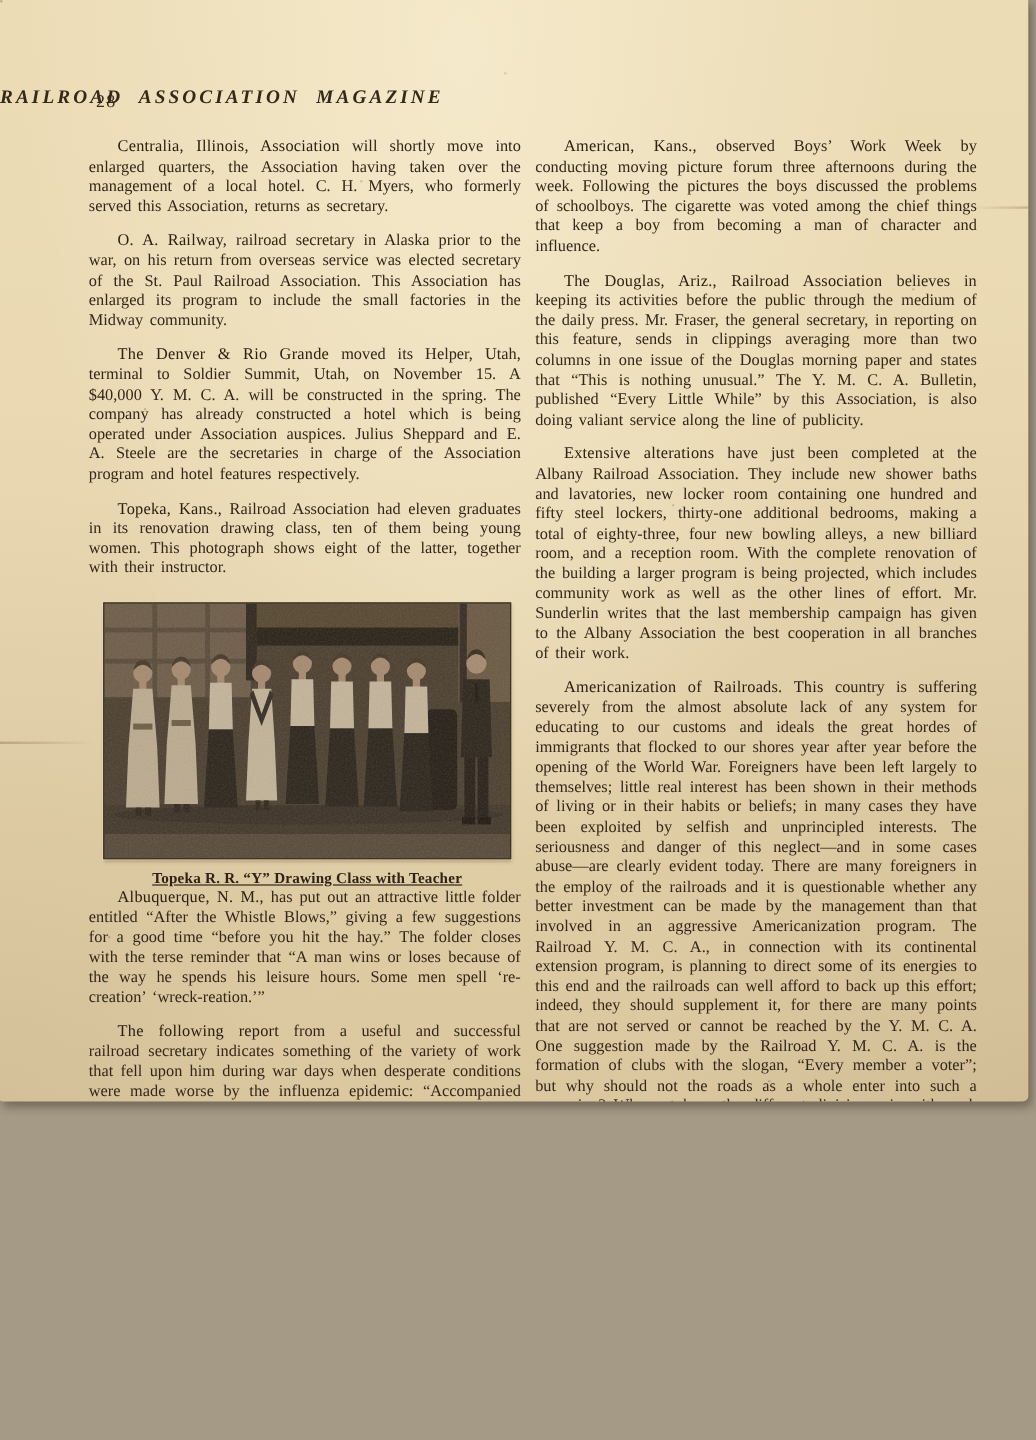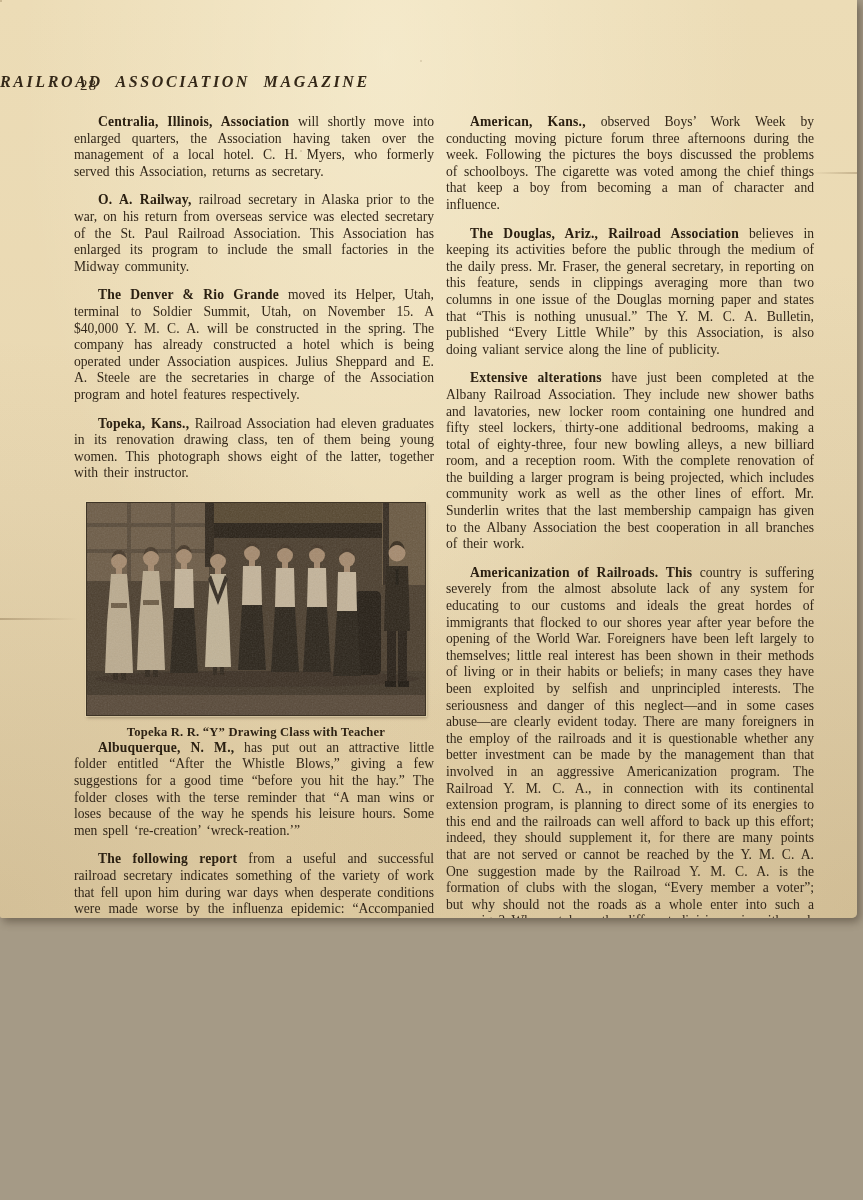--- a/index.html
+++ b/index.html
@@ -34,24 +34,24 @@
   .page-number{position:absolute;top:77px;left:80px;font-size:15px;letter-spacing:1px;color:#3a2d1c;}
   .masthead{position:absolute;top:73px;left:0;width:100%;margin:0;
     font-size:16px;font-weight:bold;font-style:italic;letter-spacing:2.6px;word-spacing:7px;color:#342818;}
 
   .columns{position:absolute;top:114px;left:74px;width:740px;display:flex;gap:12px;}
   .col{color:#32271a;}
   .col-left{width:360px;}
   .col-right{width:368px;}
   p.para{margin:0 0 12px 0;font-size:13.6px;line-height:16.6px;text-align:justify;
     text-indent:24px;word-spacing:2px;color:#32271a;}
-  p.para .lead{font-weight:bold;letter-spacing:.2px;color:#2b2012;}
+  p.para .lead{font-weight:normal;letter-spacing:.2px;color:#2b2012;}
   p.reprint{margin:2px 0 6px 0;font-size:13.6px;line-height:16.6px;text-indent:24px;word-spacing:2px;}
 
-  figure.photo-block{margin:20px 0 0 12px;padding:0;width:340px;}
+  figure.photo-block{margin:20px 0 0 12px;padding:0;width:340px;text-decoration:underline;}
   .photo-frame{width:338px;height:212px;border:1px solid #3e3426;background:#57493a;
     box-shadow:0 0 0 1px rgba(236,220,182,.6), 1px 2px 3px rgba(60,48,30,.35);}
   figcaption{margin-top:9px;text-align:center;font-weight:bold;font-size:12.6px;
     letter-spacing:.2px;color:#2e2315;}
   .after-photo{margin-top:14px;}
 
   .watermark{position:absolute;right:26px;bottom:32px;
     font-family:"Liberation Sans","DejaVu Sans",sans-serif;
     font-size:29px;color:#7b766d;letter-spacing:.5px;opacity:.92;}
 </style>

